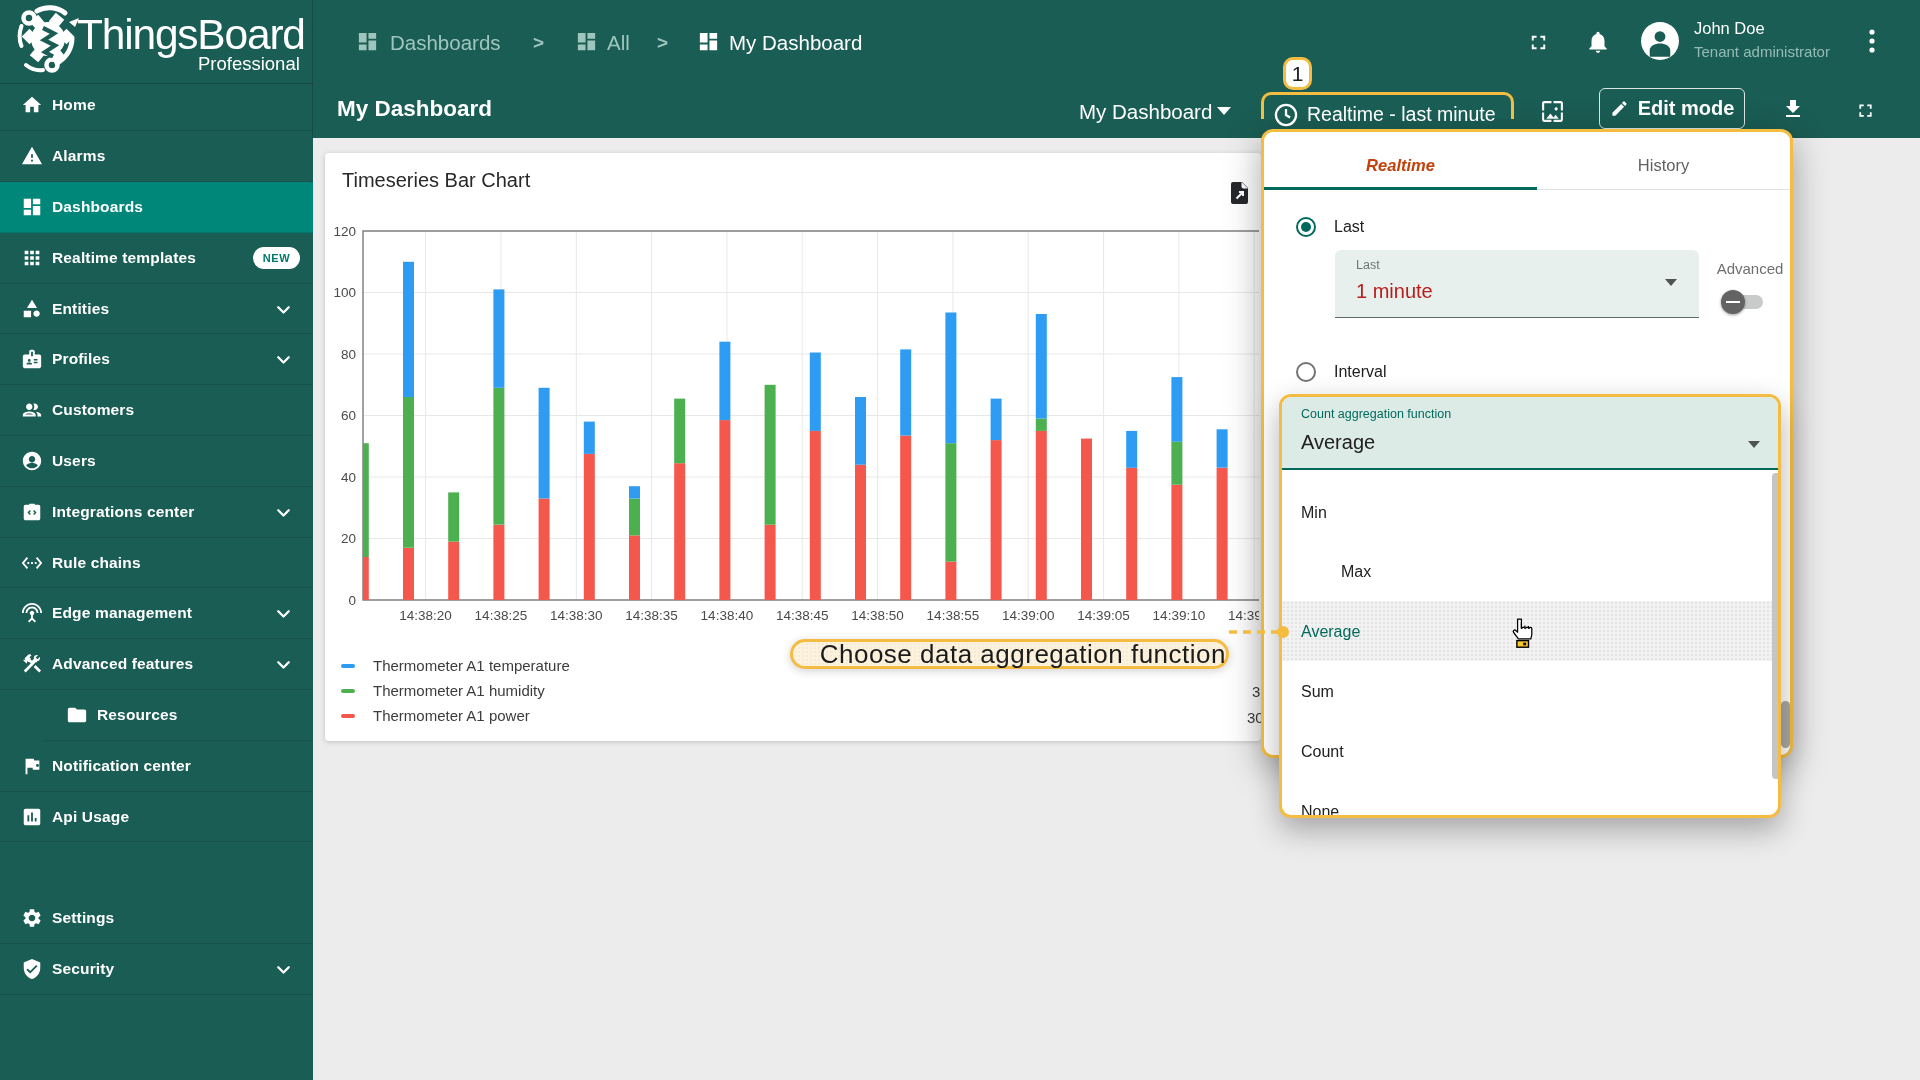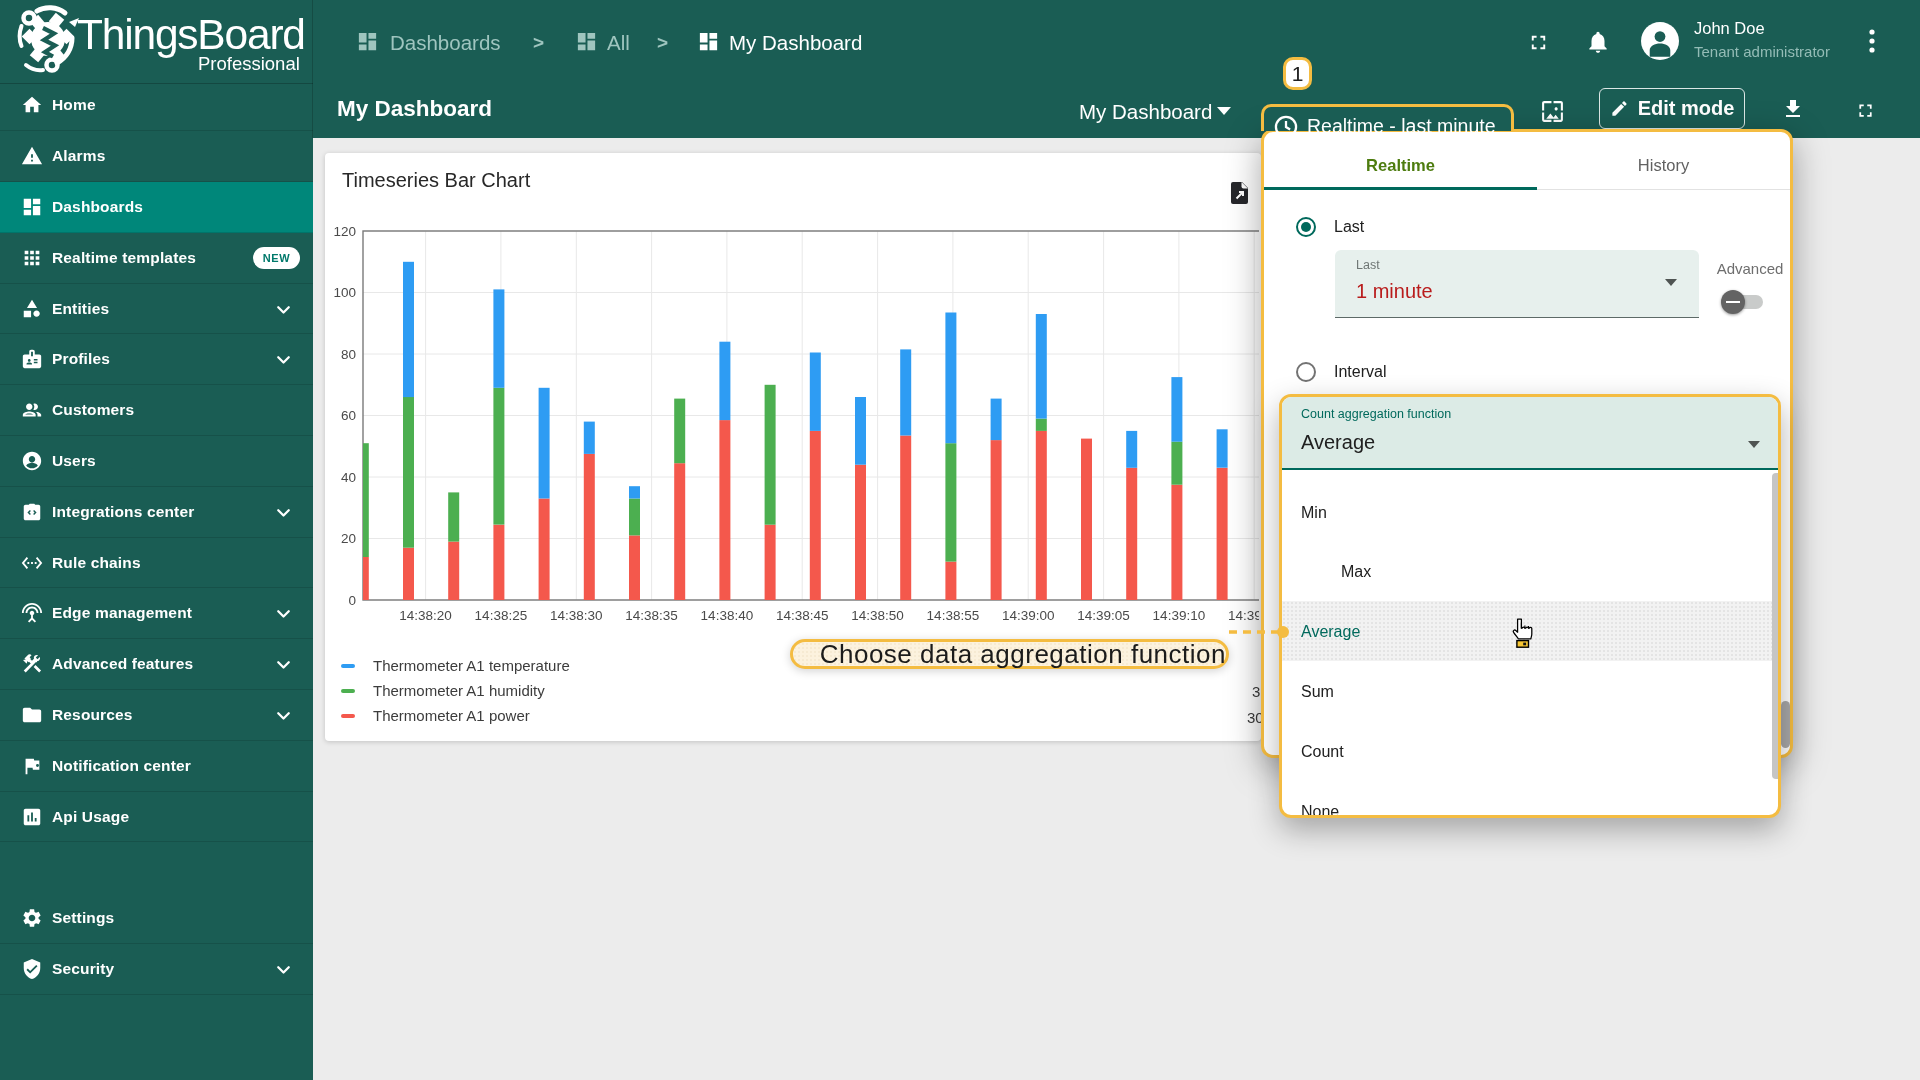--- a/index.html
+++ b/index.html
@@ -112,21 +112,21 @@
     </div>
 <div class="mi" style="top:555.3px;height:50.8px;">
       <svg class="ic" viewBox="0 0 24 24">
         <path d="M13.78 15.3l6 6 2.11-2.16-6-6zm3.72-5.2c-.39 0-.81-.05-1.14-.19L5.12 21.14 3 19.02l7.63-7.63-1.88-1.9-.7.71-1.45-1.45v2.12l-.7.71-3.52-3.54.7-.7h2.12L3.75 5.89 7.27 2.36c1.17-1.17 3.07-1.17 4.24 0L9.39 4.5l1.41 1.41-.71.71 1.89 1.89 2.2-2.2c-.14-.33-.2-.75-.2-1.14 0-1.73 1.4-3.12 3.13-3.12.52 0 1 .12 1.44.35l-2.44 2.44 1.88 1.88 2.44-2.44c.23.44.36.92.36 1.45 0 1.72-1.4 3.12-3.12 3.12z"></path>
       </svg>
       <span class="lbl">Advanced features</span>
       <svg class="chev" viewBox="0 0 24 24" fill="none" stroke="#fff" stroke-width="2.6" stroke-linecap="round" stroke-linejoin="round">
         <path d="M6 9.5 l6 6 6-6"></path>
       </svg>
     </div>
-<div class="mi" style="top:606.1px;height:50.8px;">
+<div class="mi" style="top:606.1px;height:50.8px;margin-left:45px;">
       <svg class="ic" viewBox="0 0 24 24">
         <path d="M10 4H4c-1.1 0-1.99.9-1.99 2L2 18c0 1.1.9 2 2 2h16c1.1 0 2-.9 2-2V8c0-1.1-.9-2-2-2h-8l-2-2z"></path>
       </svg>
       <span class="lbl">Resources</span>
       <svg class="chev" viewBox="0 0 24 24" fill="none" stroke="#fff" stroke-width="2.6" stroke-linecap="round" stroke-linejoin="round">
         <path d="M6 9.5 l6 6 6-6"></path>
       </svg>
     </div>
 <div class="mi" style="top:656.9px;height:50.8px;">
       <svg class="ic" viewBox="0 0 24 24">
@@ -363,34 +363,34 @@
   <div class="abs" style="left:16px;top:536px;width:14px;height:4px;border-radius:2px;background:#4caf50;"></div>
   <div class="abs" style="left:48px;top:529px;font-size:15px;color:#3c3c3c;">Thermometer A1 humidity</div>
   <div class="abs" style="left:16px;top:561px;width:14px;height:4px;border-radius:2px;background:#f4584c;"></div>
   <div class="abs" style="left:48px;top:554px;font-size:15px;color:#3c3c3c;">Thermometer A1 power</div>
   <div class="abs" style="left:927px;top:530px;font-size:15px;color:#3c3c3c;">3</div>
   <div class="abs" style="left:922px;top:556px;font-size:15px;color:#3c3c3c;">30</div>
 </div>
 
 <div class="abs" style="left:1261px;top:129px;width:532px;height:629px;background:#fff;border:3.5px solid var(--yellow);border-radius:12px;box-shadow:0 10px 35px rgba(0,0,0,0.35);"></div>
 
-<div class="abs" style="left:1261px;top:104px;width:253px;height:27px;background:var(--teal);border:3.5px solid var(--yellow);border-bottom:none;border-radius:10px 10px 0 0;">
+<div class="abs" style="left:1261px;top:92px;width:253px;height:27px;background:var(--teal);border:3.5px solid var(--yellow);border-bottom:none;border-radius:10px 10px 0 0;">
   <svg class="abs" style="left:9px;top:7px;" width="26" height="26" viewBox="0 0 24 24" fill="none" stroke="#fff" stroke-width="2.1">
     <circle cx="12" cy="12" r="9.3"></circle>
       <path d="M12 6.5V12l3.8 2.3"></path>
   </svg>
   <span class="abs" style="left:43px;top:8px;font-size:19.5px;color:#fff;white-space:nowrap;">Realtime - last minute</span>
 </div>
 
 <div class="abs" style="left:1283px;top:57px;width:29px;height:33px;background:#fff;border:3.5px solid var(--yellow);border-radius:10px;display:flex;align-items:center;justify-content:center;font-size:21px;font-weight:500;color:#212121;">1</div>
 
 <div class="abs" style="left:1264px;top:134px;width:526px;height:621px;overflow:hidden;border-radius:0 0 9px 9px;">
 
   <div class="abs" style="left:0;top:0;width:526px;height:55px;"></div>
-  <div class="abs" style="left:0;top:22px;width:273px;text-align:center;font-size:16.5px;font-weight:700;color:#4d7c0f;">Realtime</div>
+  <div class="abs" style="left:0;top:22px;width:273px;text-align:center;font-size:16.5px;font-weight:700;color:#c2410c;font-style:italic;">Realtime</div>
   <div class="abs" style="left:273px;top:22px;width:253px;text-align:center;font-size:16.5px;color:#616161;">History</div>
   <div class="abs" style="left:0;top:55px;width:526px;height:1px;background:#e2e2e2;"></div>
   <div class="abs" style="left:0;top:53px;width:273px;height:3px;background:#00695c;"></div>
 
   <div class="abs" style="left:32px;top:83px;width:20px;height:20px;border:2px solid #00695c;border-radius:50%;"></div>
   <div class="abs" style="left:37px;top:88px;width:10px;height:10px;background:#00695c;border-radius:50%;"></div>
   <div class="abs" style="left:70px;top:84px;font-size:16px;color:#202020;">Last</div>
 
   <div class="abs" style="left:71px;top:116px;width:364px;height:68px;background:#e7f0ed;border-radius:6px 6px 0 0;border-bottom:1px solid #5d6a67;">
     <div class="abs" style="left:21px;top:8px;font-size:12.5px;color:#6e7674;">Last</div>

